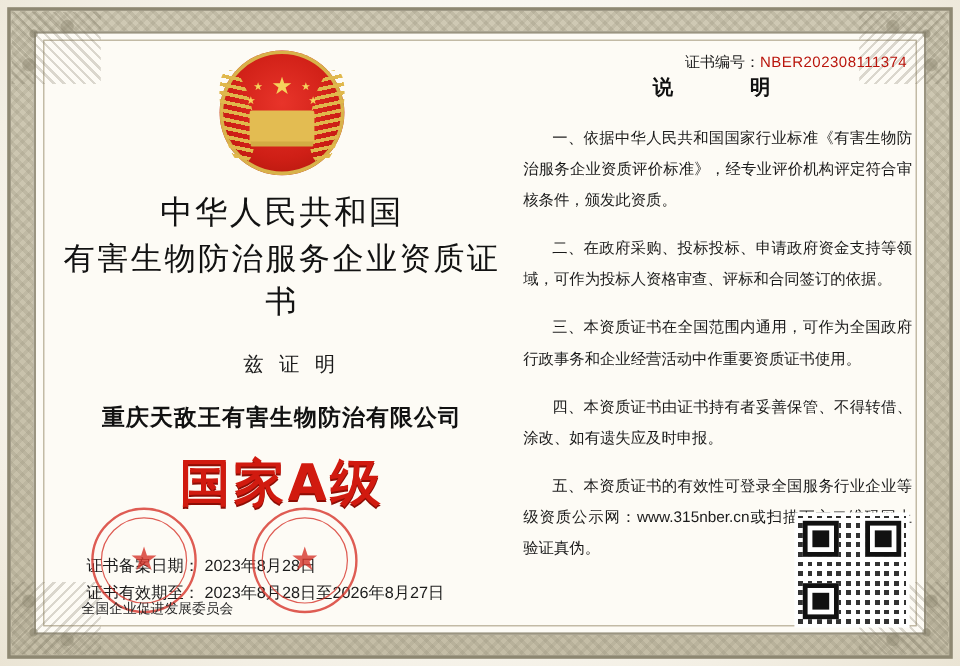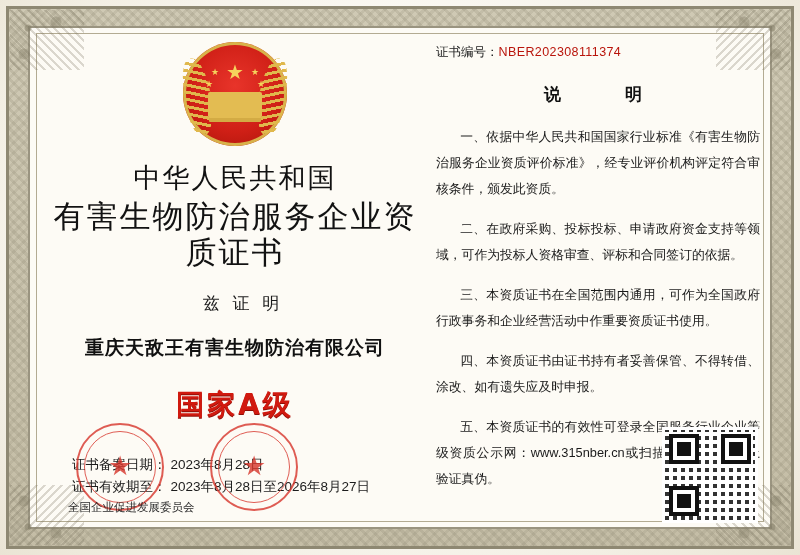--- a/index.html
+++ b/index.html
@@ -89,30 +89,30 @@
   .emblem .s2{left:22px;top:38px;}
   .emblem .s3{right:28px;top:26px;}
   .emblem .s4{right:22px;top:38px;}
 
   .title1,.title2{
     color:#121212;font-weight:normal;letter-spacing:2px;
     font-size:27px;line-height:36px;text-align:center;
     font-family:"DejaVu Sans","Liberation Sans",sans-serif;
   }
   .title1{margin-top:14px;}
-  .title2{margin-top:2px;font-size:31px;text-align:center;}
+  .title2{margin-top:2px;font-size:26px;text-align:center;}
   .zheng{
     margin-top:22px;font-size:17px;color:#1a1a1a;letter-spacing:4px;margin-left:16px;
   }
   .company{
     margin-top:20px;font-size:19px;color:#111;font-weight:bold;letter-spacing:1px;
     text-align:left;
   }
   .grade{
-    margin-top:25px;font-size:28px;font-weight:bold;letter-spacing:3px;
+    margin-top:14px;font-size:42px;font-weight:bold;letter-spacing:3px;
     color:#d11a0f;
     text-shadow:0 1px 0 #8e0d05;
     font-family:"DejaVu Sans","Liberation Sans",sans-serif;
   }
   .dates{
     margin-top:30px;width:326px;font-size:13.5px;color:#1c1c1c;line-height:22px;
   }
   .dates .row{display:flex;align-items:flex-end;}
   .dates .lbl{white-space:nowrap;}
   .dates .val{margin-left:4px;white-space:nowrap;}
@@ -136,25 +136,25 @@
   .seal-a{left:26px;top:0;}
   .seal-b{left:160px;top:0;}
   .seal-names{
     position:absolute;left:0;bottom:0;width:370px;
     display:flex;gap:14px;font-size:11.5px;color:#2a2a2a;
   }
   .seal-names span:first-child{margin-left:18px;}
 
   
   .certno{
-    text-align:left;font-size:12.5px;color:#1c1c1c;margin-top:6px;padding-right:4px;
+    text-align:right;font-size:12.5px;color:#1c1c1c;margin-top:6px;padding-right:4px;
   }
   .certno b{color:#b9140b;font-weight:normal;letter-spacing:.4px;}
   .shuoming{
-    text-align:center;margin-top:22px;font-size:17px;letter-spacing:10px;color:#111;
+    text-align:center;font-size:17px;letter-spacing:10px;color:#111;
     font-weight:bold;
   }
   .para{
     margin-top:14px;font-size:12.8px;line-height:26px;color:#1a1a1a;
     text-align:justify;text-justify:inter-ideograph;
   }
   .para.first{margin-top:18px;}
   .para .ind{display:inline-block;width:24px;}
 
   

